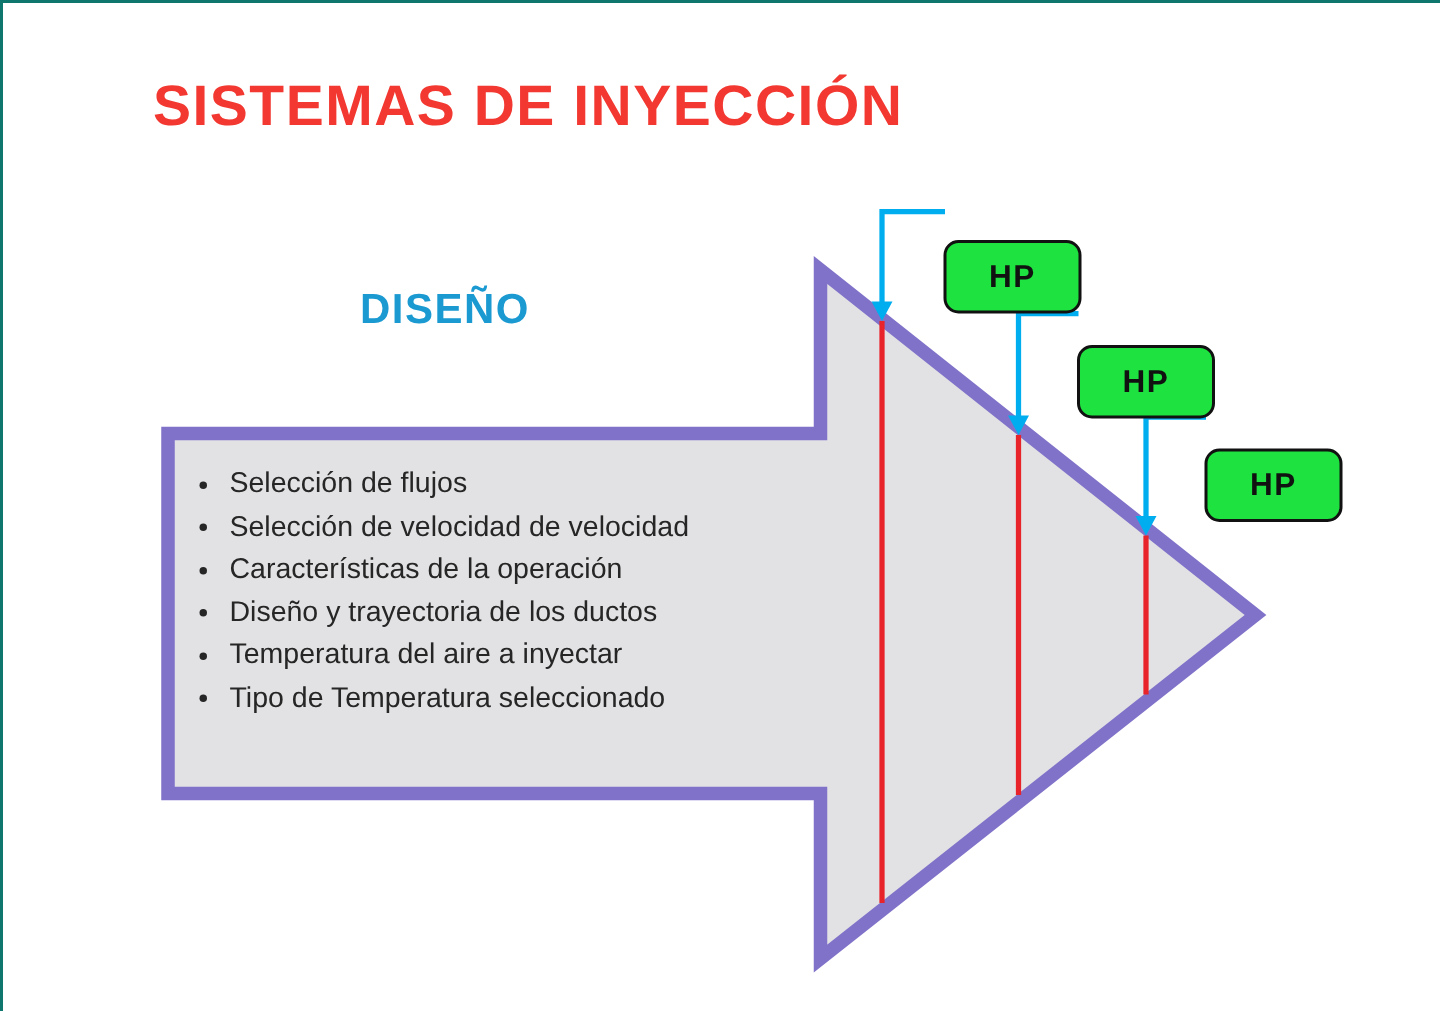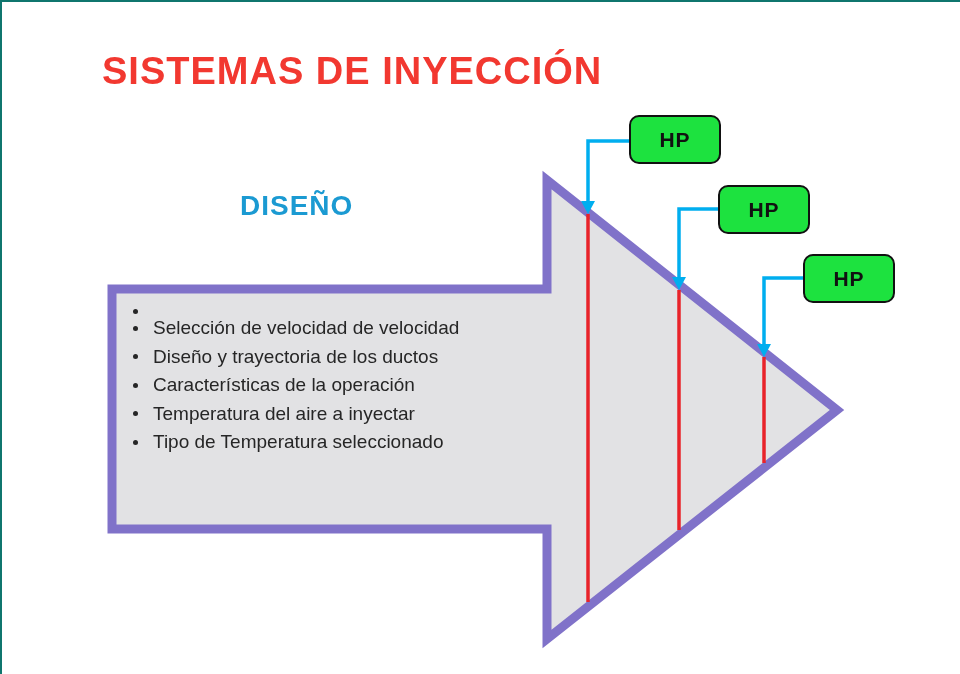--- a/index.html
+++ b/index.html
@@ -72,20 +72,21 @@
     background: #1de23f;
     border: 2px solid #111111;
     border-radius: 10px;
     display: flex;
     align-items: center;
     justify-content: center;
     font-size: 21px;
     font-weight: bold;
     color: #111111;
     letter-spacing: 1px;
+    margin-top: 45px;
   }
   .hp-box-1 { left: 627px; top: 113px; }
   .hp-box-2 { left: 716px; top: 183px; }
   .hp-box-3 { left: 801px; top: 252px; }
 </style>
 </head>
 <body>
 
 <div class="stage">
 
@@ -107,32 +108,33 @@
     <polygon points="755,342 769,342 762,355" fill="#00aeef"></polygon>
   </svg>
 
   <div class="slide-title">SISTEMAS DE INYECCIÓN</div>
 
   <div class="design-heading">DISEÑO</div>
 
   <ul class="arrow-list">
     <li>
       <span class="bullet"></span>
+      <span>Selección de flujos</span>
     </li>
     <li>
       <span class="bullet"></span>
       <span>Selección de velocidad de velocidad</span>
     </li>
     <li>
       <span class="bullet"></span>
-      <span>Diseño y trayectoria de los ductos</span>
+      <span>Características de la operación</span>
     </li>
     <li>
       <span class="bullet"></span>
-      <span>Características de la operación</span>
+      <span>Diseño y trayectoria de los ductos</span>
     </li>
     <li>
       <span class="bullet"></span>
       <span>Temperatura del aire a inyectar</span>
     </li>
     <li>
       <span class="bullet"></span>
       <span>Tipo de Temperatura seleccionado</span>
     </li>
   </ul>

